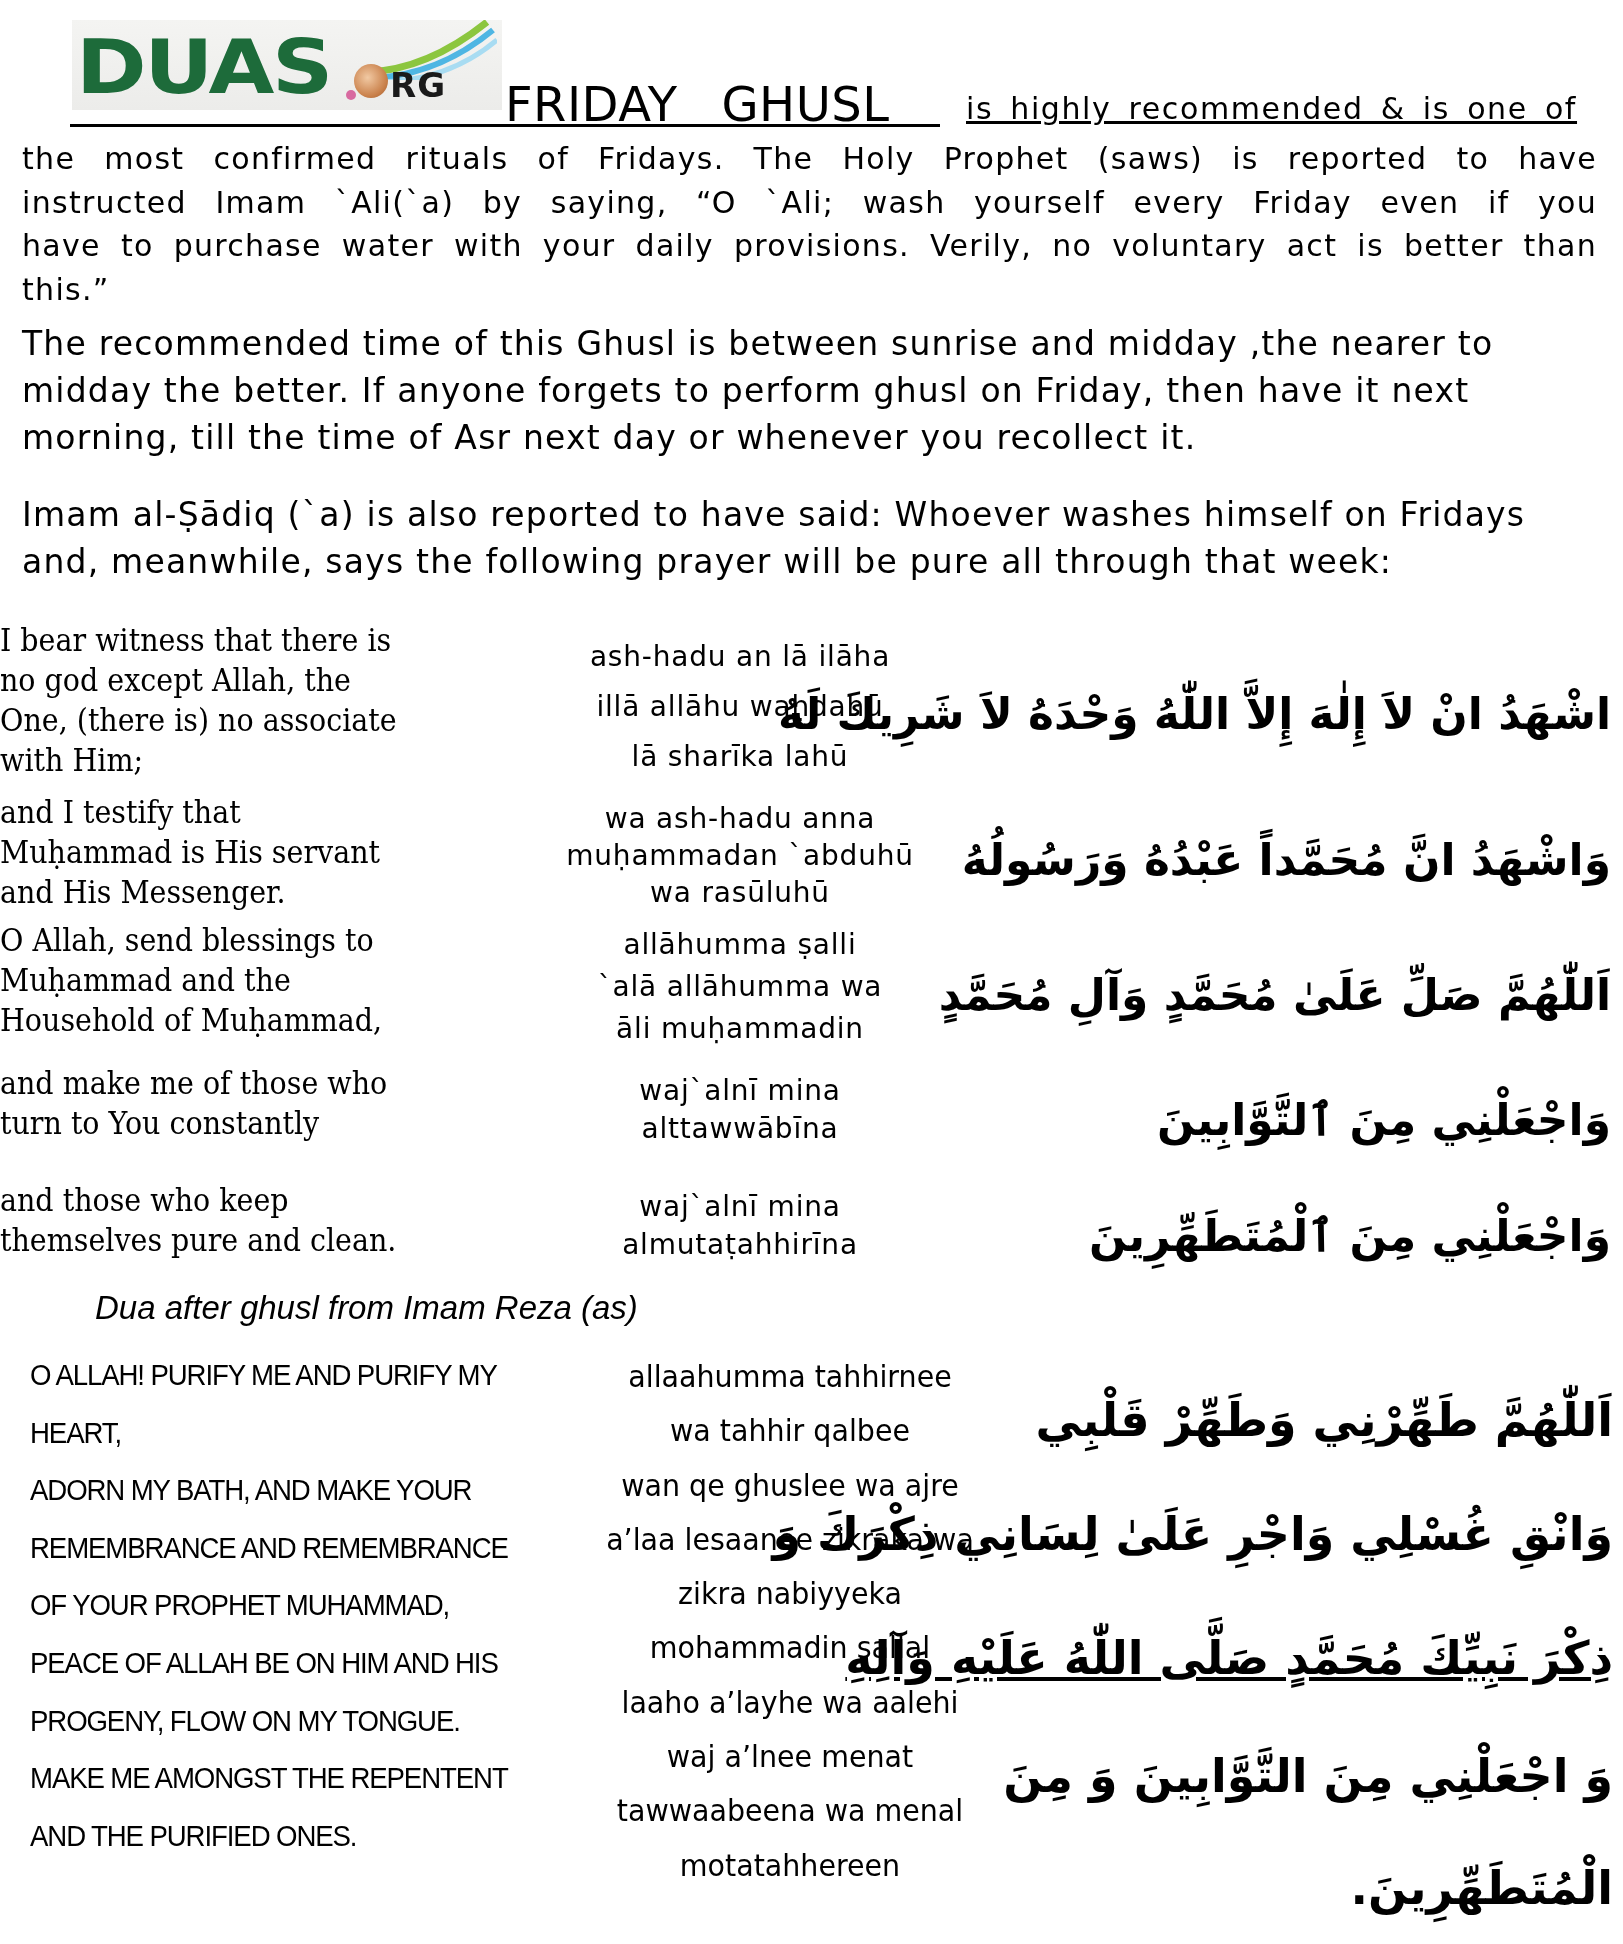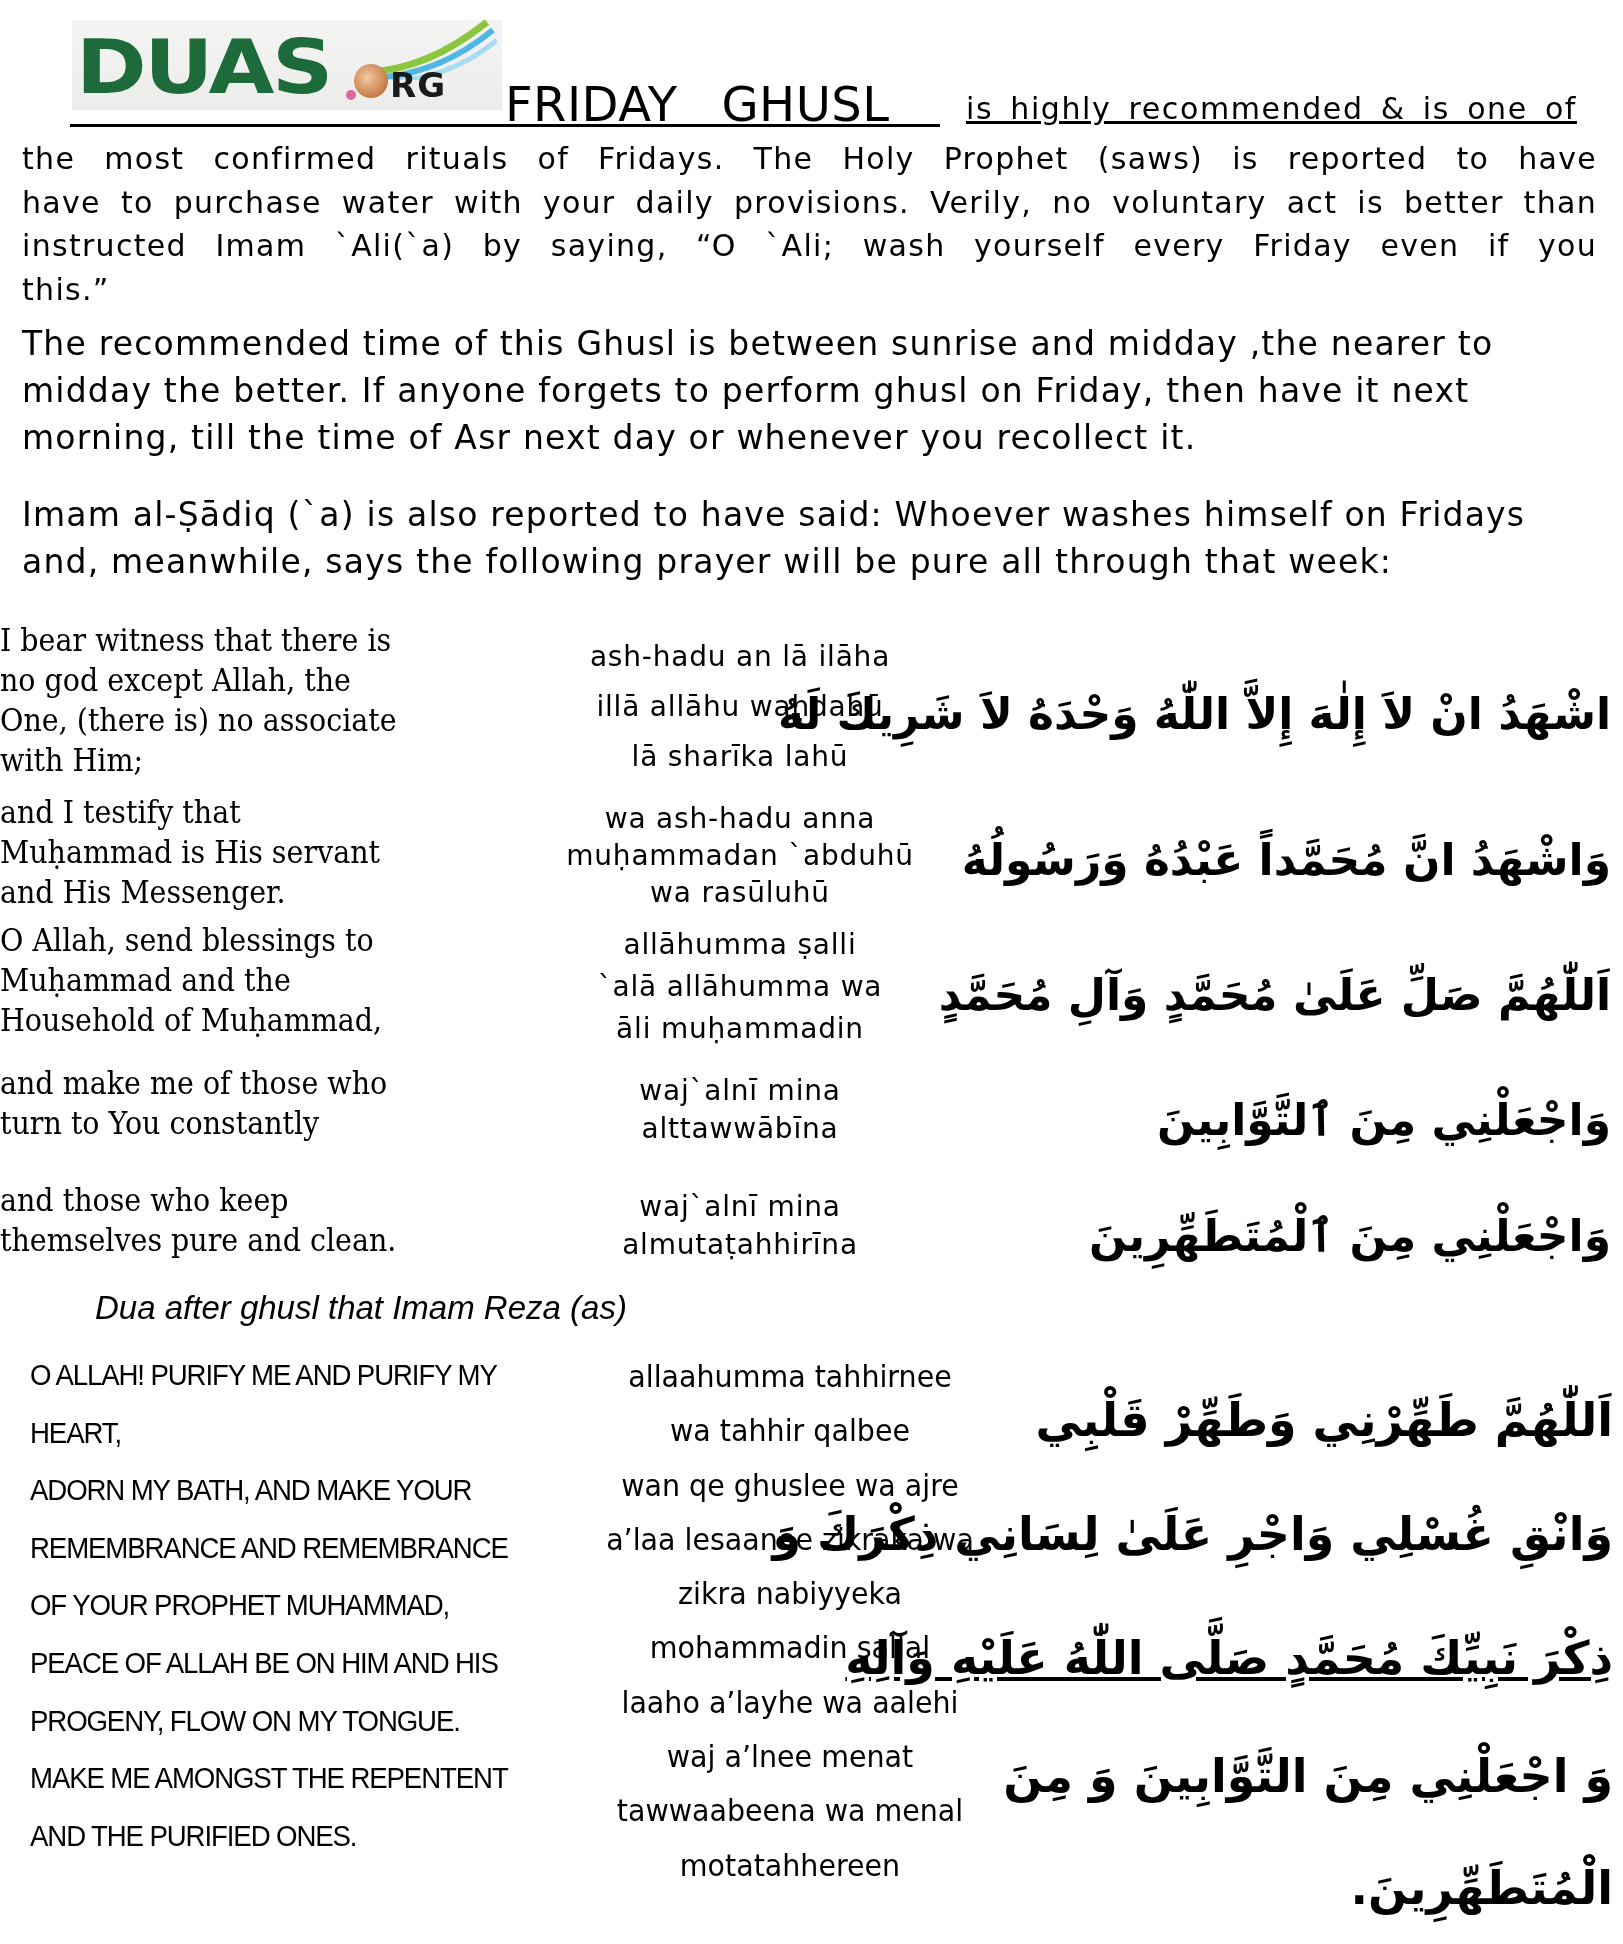--- a/index.html
+++ b/index.html
@@ -107,22 +107,22 @@
   <span class="logo-dot"></span>
   <span class="logo-rg">RG</span>
 </div>
 
 <div class="abs title-underline"></div>
 <div class="abs title">FRIDAY GHUSL</div>
 <div class="abs title-rest">is highly recommended &amp; is one of</div>
 
 <div class="abs para" style="top:137px;">
   <div style="text-align:justify;text-align-last:justify;">the most confirmed rituals of Fridays. The Holy Prophet (saws) is reported to have</div>
+  <div style="text-align:justify;text-align-last:justify;">instructed Imam `Ali(`a) by saying, “O `Ali; wash yourself every Friday even if you</div>
   <div style="text-align:justify;text-align-last:justify;">have to purchase water with your daily provisions. Verily, no voluntary act is better than</div>
-  <div style="text-align:justify;text-align-last:justify;">instructed Imam `Ali(`a) by saying, “O `Ali; wash yourself every Friday even if you</div>
   <div>this.”</div>
 </div>
 
 <div class="abs para2" style="top:320px;">
   <div>The recommended time of this Ghusl is between sunrise and midday ,the nearer to</div>
   <div>midday the better. If anyone forgets to perform ghusl on Friday, then have it next</div>
   <div>morning, till the time of Asr next day or whenever you recollect it.</div>
 </div>
 
 <div class="abs para2" style="top:491px;">
@@ -180,21 +180,21 @@
 <div class="abs en" style="top:1180px;">
   <div>and those who keep</div>
   <div>themselves pure and clean.</div>
 </div>
 <div class="abs tr" style="top:1188px; line-height:38px;">
   <div>waj`alnī mina</div>
   <div>almutaṭahhirīna</div>
 </div>
 <div class="abs ar" style="top:1206px;">وَاجْعَلْنِي مِنَ ٱلْمُتَطَهِّرِينَ</div>
 
-<div class="abs sub-heading">Dua after ghusl that Imam Reza (as)</div>
+<div class="abs sub-heading">Dua after ghusl from Imam Reza (as)</div>
 
 <div class="abs caps" style="top:1346px;">
   <div> O ALLAH! PURIFY ME AND PURIFY MY</div>
   <div>HEART,</div>
   <div>ADORN MY BATH, AND MAKE YOUR</div>
   <div>REMEMBRANCE AND REMEMBRANCE</div>
   <div>OF YOUR PROPHET MUHAMMAD,</div>
   <div>PEACE OF ALLAH BE ON HIM AND HIS</div>
   <div>PROGENY, FLOW ON MY TONGUE.</div>
   <div>MAKE ME AMONGST THE REPENTENT</div>

